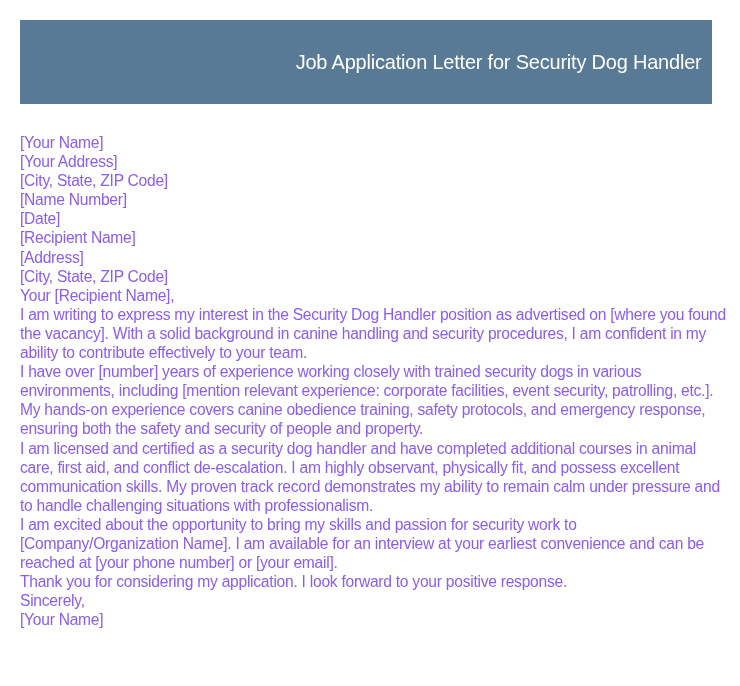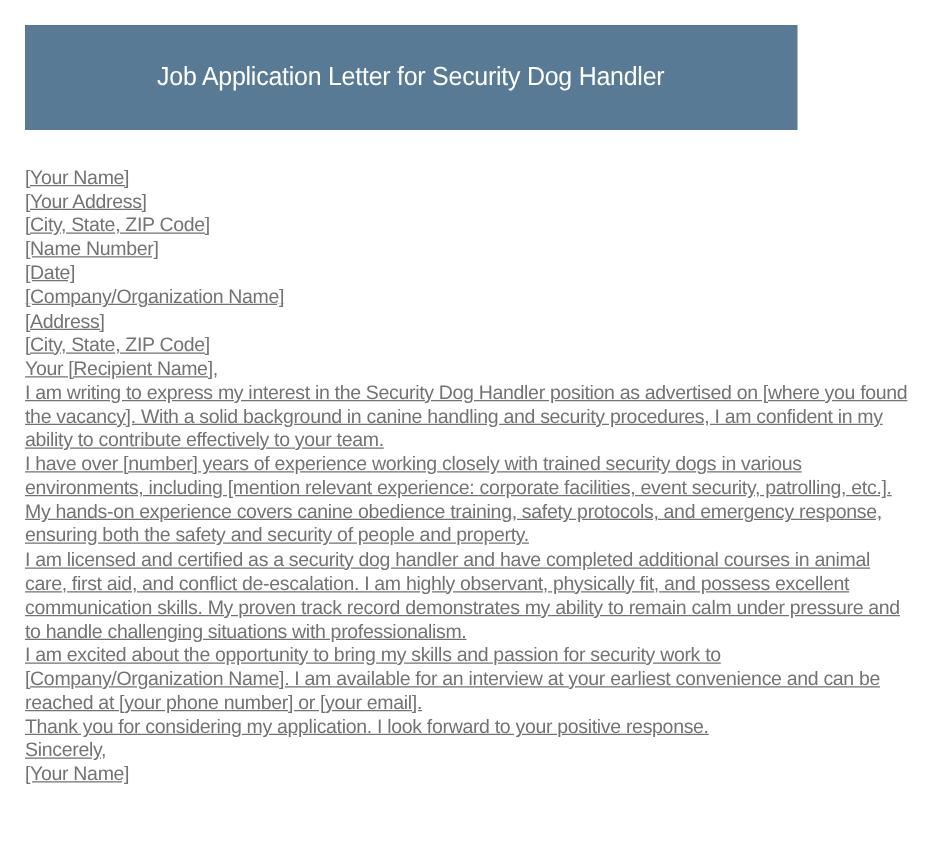--- a/index.html
+++ b/index.html
@@ -11,65 +11,64 @@
       width: 740px;
       height: 686px;
       position: relative;
       overflow: hidden;
       font-family: "Liberation Sans", sans-serif;
     }
     .header {
       position: absolute;
       left: 20px;
       top: 20px;
-      width: 618px;
+      width: 692px;
       height: 84px;
       background: #587a94;
       display: flex;
       align-items: center;
-      justify-content: center;
+      justify-content: flex-end;
     }
     .header h1 {
       margin: 0;
       color: #ffffff;
       font-family: "Liberation Sans", sans-serif;
       font-weight: normal;
       font-size: 21px;
       letter-spacing: -0.2px;
       transform: scaleX(0.95);
     }
     .letter {
       position: absolute;
       left: 20px;
       top: 133px;
       width: 706px;
-      color: #737373;
+      color: #8b5cf6;
       font-size: 15.6px;
       line-height: 19.1px;
       letter-spacing: -0.25px;
-      text-decoration: underline;
     }
     .letter p {
       margin: 0;
     }
   </style>
 </head>
 <body>
 
 <div class="header">
   <h1>Job Application Letter for Security Dog Handler</h1>
 </div>
 
 <div class="letter">
   <p>[Your Name]</p>
   <p>[Your Address]</p>
   <p>[City, State, ZIP Code]</p>
   <p>[Name Number]</p>
   <p>[Date]</p>
-  <p>[Company/Organization Name]</p>
+  <p>[Recipient Name]</p>
   <p>[Address]</p>
   <p>[City, State, ZIP Code]</p>
   <p>Your [Recipient Name],</p>
   <p>I am writing to express my interest in the Security Dog Handler position as advertised on [where you found the vacancy]. With a solid background in canine handling and security procedures, I am confident in my ability to contribute effectively to your team.</p>
   <p>I have over [number] years of experience working closely with trained security dogs in various environments, including [mention relevant experience: corporate facilities, event security, patrolling, etc.]. My hands-on experience covers canine obedience training, safety protocols, and emergency response, ensuring both the safety and security of people and property.</p>
   <p>I am licensed and certified as a security dog handler and have completed additional courses in animal care, first aid, and conflict de-escalation. I am highly observant, physically fit, and possess excellent communication skills. My proven track record demonstrates my ability to remain calm under pressure and to handle challenging situations with professionalism.</p>
   <p>I am excited about the opportunity to bring my skills and passion for security work to [Company/Organization Name]. I am available for an interview at your earliest convenience and can be reached at [your phone number] or [your email].</p>
   <p>Thank you for considering my application. I look forward to your positive response.</p>
   <p>Sincerely,</p>
   <p>[Your Name]</p>

